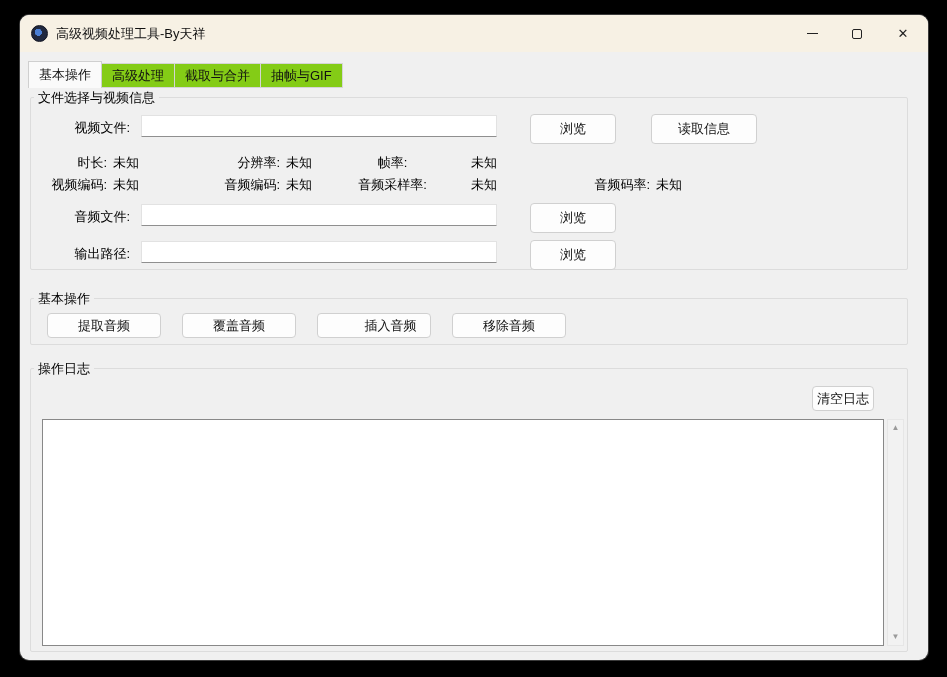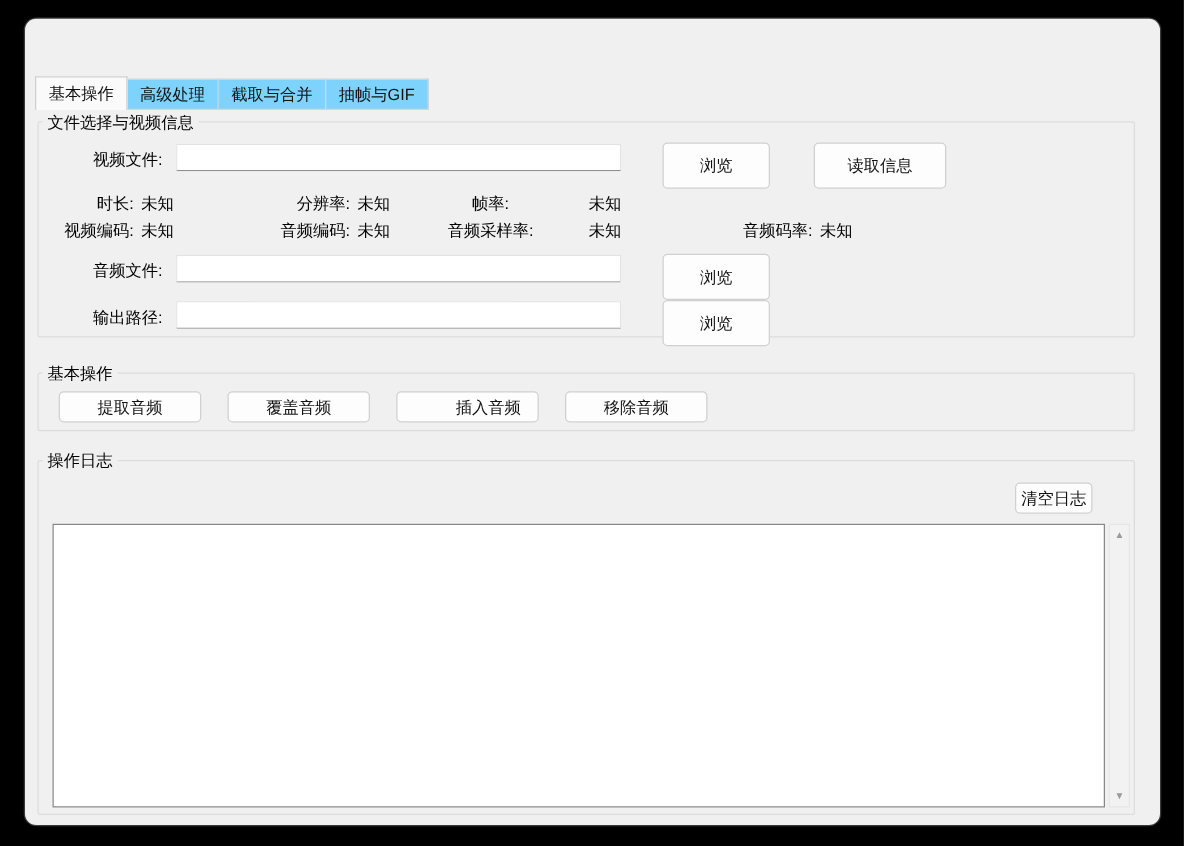--- a/index.html
+++ b/index.html
@@ -43,21 +43,21 @@
   .glyph-max { width:10px; height:10px; border:1.2px solid #222; border-radius:2px; display:block; }
   .glyph-close { font-size:13px; color:#222; line-height:1; }
 
   
   .tabbar {
     position:absolute; left:8px; top:46px; height:27px;
     display:flex; align-items:flex-end;
   }
   .tab {
     height:25px; padding:0 10px; display:flex; align-items:center;
-    font-size:13px; background:#7dd3fc;
+    font-size:13px; background:#84cc16;
     border:1px solid #d5d5d5; border-left-width:0; color:#111;
   }
   .tab:first-child { border-left-width:1px; }
   .tab.active {
     height:27px; background:#fafafa; border:1px solid #cfcfcf; border-bottom:none;
     position:relative; z-index:2;
   }
 
   
   .groupbox { position:absolute; border:1px solid #dcdcdc; border-radius:2px; }
@@ -84,21 +84,21 @@
   .entry {
     position:absolute; width:356px; height:22px; left:121px;
     background:#fff; border:1px solid #e2e2e2; border-bottom:1.5px solid #8f8f8f;
     font-size:13px; padding:0 4px; outline:none; border-radius:1px;
   }
   .entry-video  { top:100px; }
   .entry-audio  { top:189px; }
   .entry-output { top:226px; }
 
   .btn {
-    position:absolute; height:37px; background:#fdfdfd;
+    position:absolute; height:30px; background:#fdfdfd;
     border:1px solid #d0d0d0; border-radius:4px;
     font-size:13px; color:#111; text-align:center;
     display:flex; align-items:center; justify-content:center; cursor:default;
     font-family:inherit;
   }
   .btn-browse-video  { left:510px; top:99px;  width:86px; }
   .btn-read-info     { left:631px; top:99px;  width:106px; }
   .btn-browse-audio  { left:510px; top:188px; width:86px; }
   .btn-browse-output { left:510px; top:225px; width:86px; }
 
@@ -130,20 +130,33 @@
     align-items:center;
   }
   .sb-arrow { font-size:8px; color:#9a9a9a; line-height:1; padding:4px 0; }
 </style>
 </head>
 <body>
 
 <div class="desktop">
   <div class="window">
 
+    <div class="titlebar">
+      <span class="app-icon"></span>
+      <span class="window-title">高级视频处理工具-By天祥</span>
+      <div class="win-btn min">
+        <span class="glyph-min"></span>
+      </div>
+      <div class="win-btn max">
+        <span class="glyph-max"></span>
+      </div>
+      <div class="win-btn close">
+        <span class="glyph-close">✕</span>
+      </div>
+    </div>
 
     <div class="tabbar">
       <div class="tab active">基本操作</div>
       <div class="tab">高级处理</div>
       <div class="tab">截取与合并</div>
       <div class="tab">抽帧与GIF</div>
     </div>
 
     <div class="groupbox gb1"></div>
     <span class="gb-label gb1-label">文件选择与视频信息</span>

